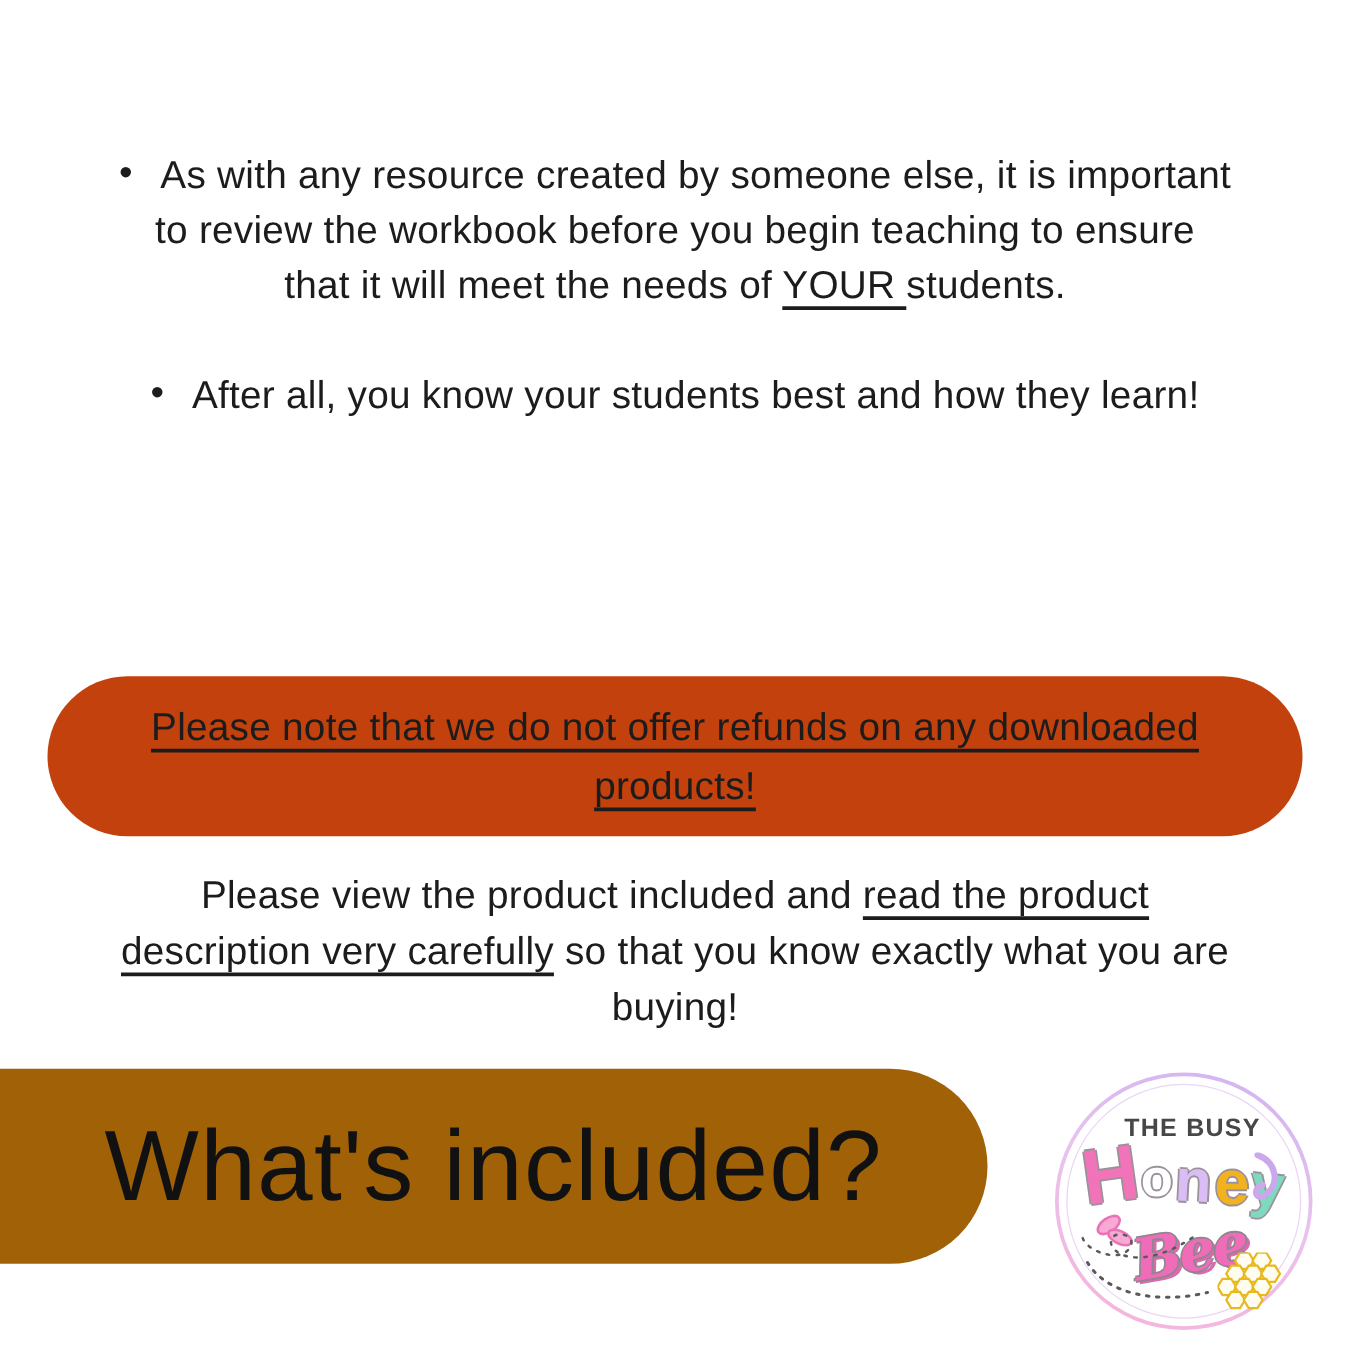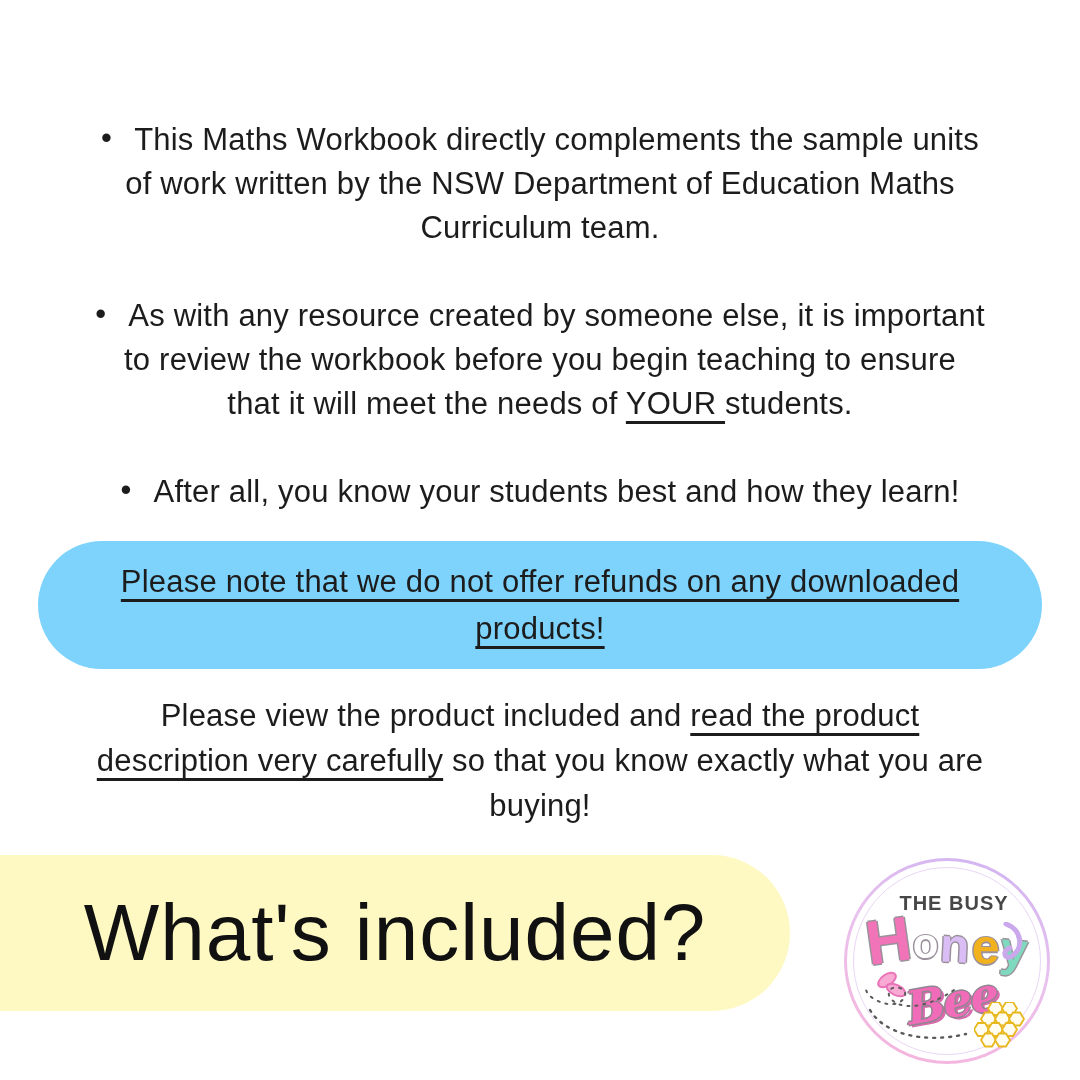--- a/index.html
+++ b/index.html
@@ -77,39 +77,36 @@
     text-shadow:1.5px 0 0 #8f8690,-1.5px 0 0 #8f8690,0 1.5px 0 #8f8690,0 -1.5px 0 #8f8690,3px 3px 0 #d86aae;
   }
   .leaf-icon{position:absolute;top:112px;left:32px;}
   .bee-trail{position:absolute;left:14px;bottom:16px;}
   .honeycomb{position:absolute;right:20px;bottom:14px;}
 </style>
 </head>
 <body>
 
 <ul class="bullets">
-  <li><span class="dot">•</span><span>This Maths Workbook directly complements the sample units
-of work written by the NSW Department of Education Maths
-Curriculum team.</span></li>
   <li><span class="dot">•</span><span>As with any resource created by someone else, it is important
 to review the workbook before you begin teaching to ensure
 that it will meet the needs of </span><span class="u">YOUR </span><span>students.</span></li>
   <li><span class="dot">•</span><span>After all, you know your students best and how they learn!</span></li>
 </ul>
 
-<div class="refund-pill" style="background-color: #7dd3fc; justify-content: center;">
+<div class="refund-pill" style="background-color: #c2410c; justify-content: center;">
   <div class="u">Please note that we do not offer refunds on any downloaded
 products!</div>
 </div>
 
 <div class="preview-note"><span>Please view the product included and </span><span class="u">read the product
 description very carefully</span><span> so that you know exactly what you are
 buying!</span></div>
 
-<div class="banner" style="background-color: #fef9c3;">
+<div class="banner" style="background-color: #a16207;">
   <div class="banner-title">What's included?</div>
 </div>
 
 <div class="logo">
   <div class="logo-white"></div>
   <div class="logo-inner-ring"></div>
 
   <div class="logo-busy">THE BUSY</div>
 
   <div class="logo-honey">

